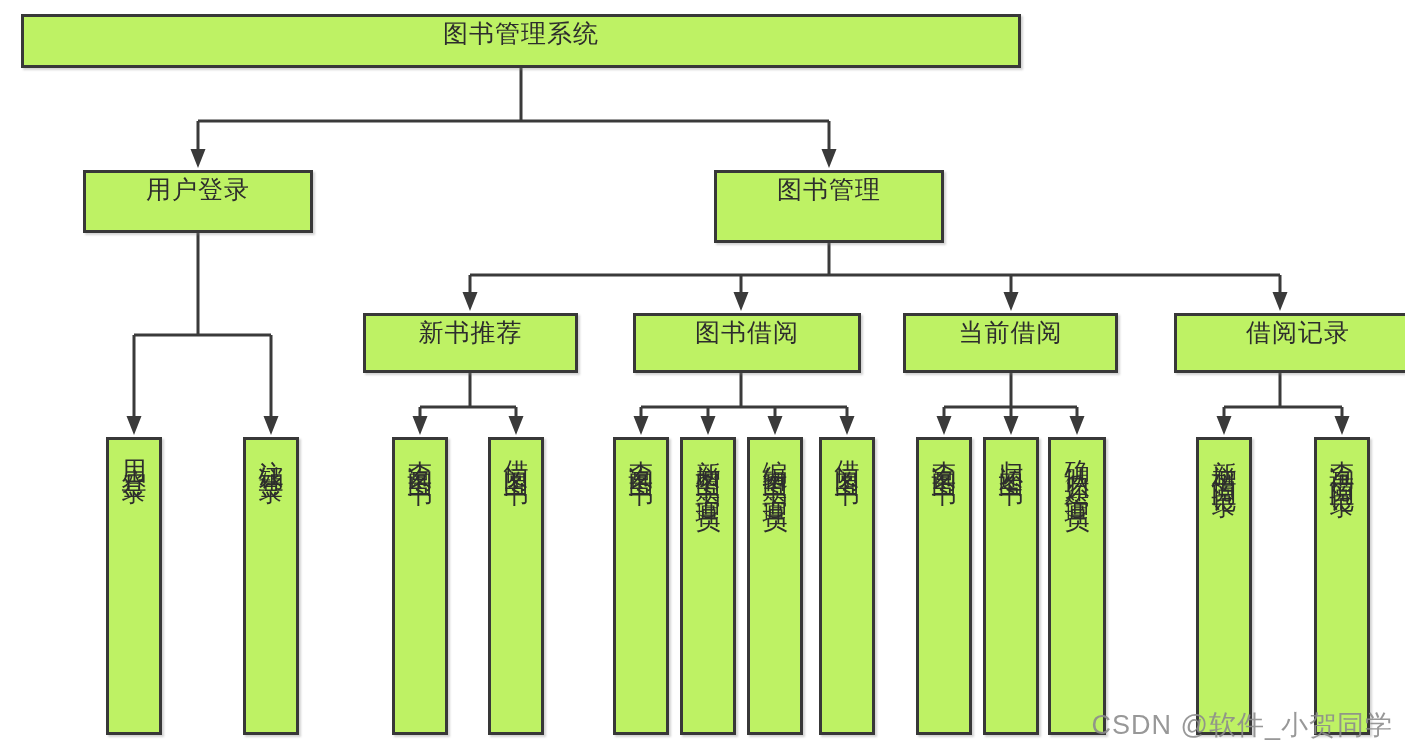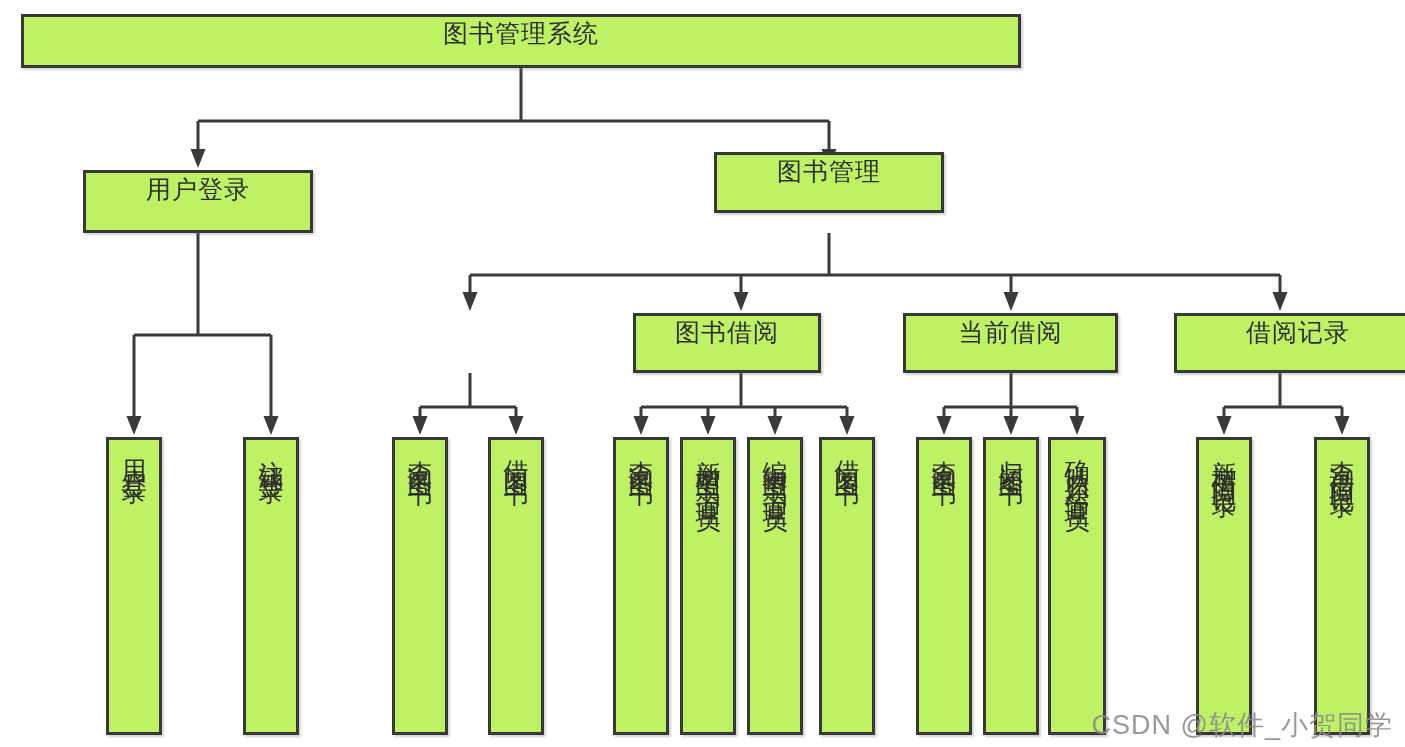--- a/index.html
+++ b/index.html
@@ -55,25 +55,28 @@
          M1334.5 416 L1349.5 416 L1342 435 Z" fill="#3a3a3a" stroke="none"></path>
   </svg>
 
   <div class="node" style="left:21px;top:14px;width:1000px;height:54px">
     <span class="lbl">图书管理系统</span>
   </div>
 
   <div class="node" style="left:83px;top:170px;width:230px;height:63px">
     <span class="lbl">用户登录</span>
   </div>
-  <div class="node" style="left:714px;top:152px;width:230px;height:61px">
+  <div class="node" style="left:714px;top:170px;width:230px;height:73px">
     <span class="lbl">图书管理</span>
   </div>
 
-  <div class="node" style="left:633px;top:313px;width:188px;height:60px">
+  <div class="node" style="left:363px;top:313px;width:215px;height:60px">
+    <span class="lbl">新书推荐</span>
+  </div>
+  <div class="node" style="left:633px;top:313px;width:228px;height:60px">
     <span class="lbl">图书借阅</span>
   </div>
   <div class="node" style="left:903px;top:313px;width:215px;height:60px">
     <span class="lbl">当前借阅</span>
   </div>
   <div class="node" style="left:1174px;top:313px;width:248px;height:60px">
     <span class="lbl">借阅记录</span>
   </div>
 
   <div class="node vert" style="left:106px;top:437px;width:56px;height:298px">

